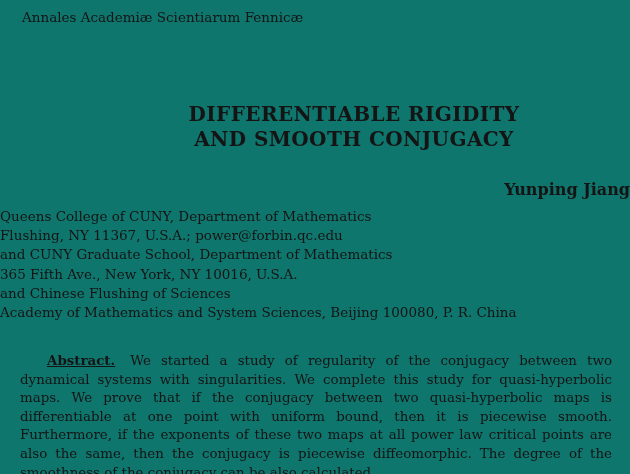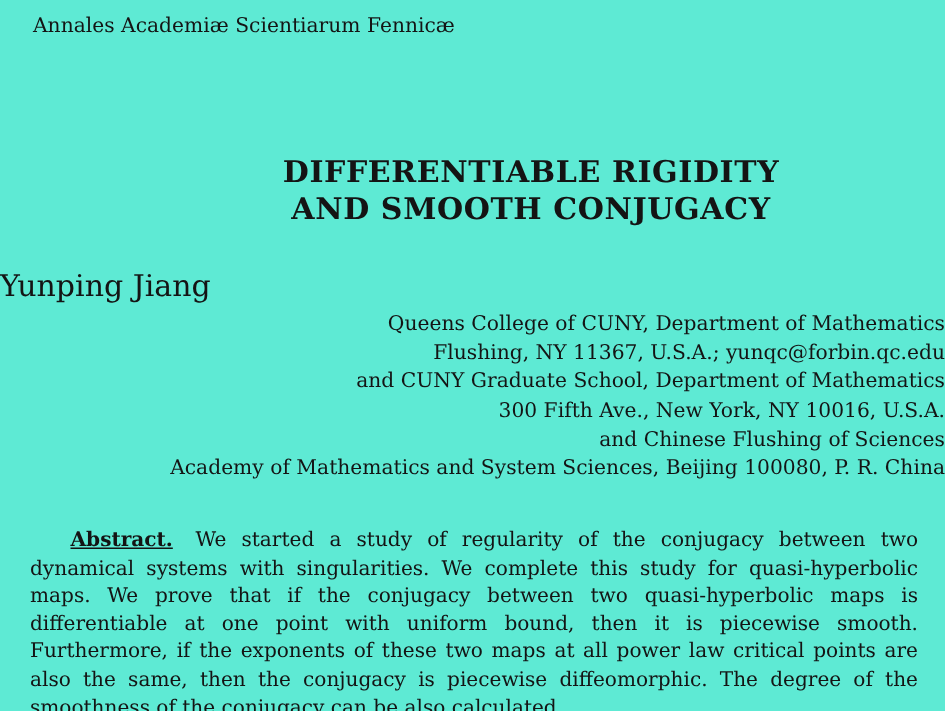--- a/index.html
+++ b/index.html
@@ -4,21 +4,21 @@
 <style>
   html, body {
     margin: 0;
     padding: 0;
     background: #ffffff;
   }
   .page {
     position: relative;
     width: 630px;
     height: 474px;
-    background: #5eead4;
+    background: #0f766e;
     color: #141414;
     font-family: "DejaVu Serif", "Liberation Serif", serif;
     overflow: hidden;
   }
 
   
   .journal-header {
     position: absolute;
     left: 22px;
     top: 8px;
@@ -40,33 +40,33 @@
     letter-spacing: 0.4px;
     margin-left: 39px;
   }
 
   
   .author-name {
     position: absolute;
     top: 180px;
     left: 0;
     width: 100%;
-    text-align: left;
-    font-weight: normal;
-    font-size: 20px;
+    text-align: right;
+    font-weight: bold;
+    font-size: 16px;
     line-height: 20px;
   }
 
   
   .affiliations {
     position: absolute;
     top: 207px;
     left: 0;
     width: 100%;
-    text-align: right;
+    text-align: left;
     font-size: 13.5px;
     line-height: 19.2px;
   }
 
   
   .abstract {
     position: absolute;
     top: 351px;
     left: 20px;
     width: 592px;
@@ -93,23 +93,23 @@
 
   <div class="article-title">
     <div>DIFFERENTIABLE RIGIDITY</div>
     <div>AND SMOOTH CONJUGACY</div>
   </div>
 
   <div class="author-name">Yunping Jiang</div>
 
   <div class="affiliations">
     <div>Queens College of CUNY, Department of Mathematics</div>
-    <div>Flushing, NY 11367, U.S.A.; yunqc@forbin.qc.edu</div>
+    <div>Flushing, NY 11367, U.S.A.; power@forbin.qc.edu</div>
     <div>and CUNY Graduate School, Department of Mathematics</div>
-    <div>300 Fifth Ave., New York, NY 10016, U.S.A.</div>
+    <div>365 Fifth Ave., New York, NY 10016, U.S.A.</div>
     <div>and Chinese Flushing of Sciences</div>
     <div>Academy of Mathematics and System Sciences, Beijing 100080, P. R. China</div>
   </div>
 
   <p class="abstract">
     <span class="abstract-label">Abstract.</span>
     <span>We started a study of regularity of the conjugacy between two dynamical systems with singularities. We complete this study for quasi-hyperbolic maps. We prove that if the conjugacy between two quasi-hyperbolic maps is differentiable at one point with uniform bound, then it is piecewise smooth. Furthermore, if the exponents of these two maps at all power law critical points are also the same, then the conjugacy is piecewise diffeomorphic. The degree of the smoothness of the conjugacy can be also calculated.</span>
   </p>
 
 </div>

